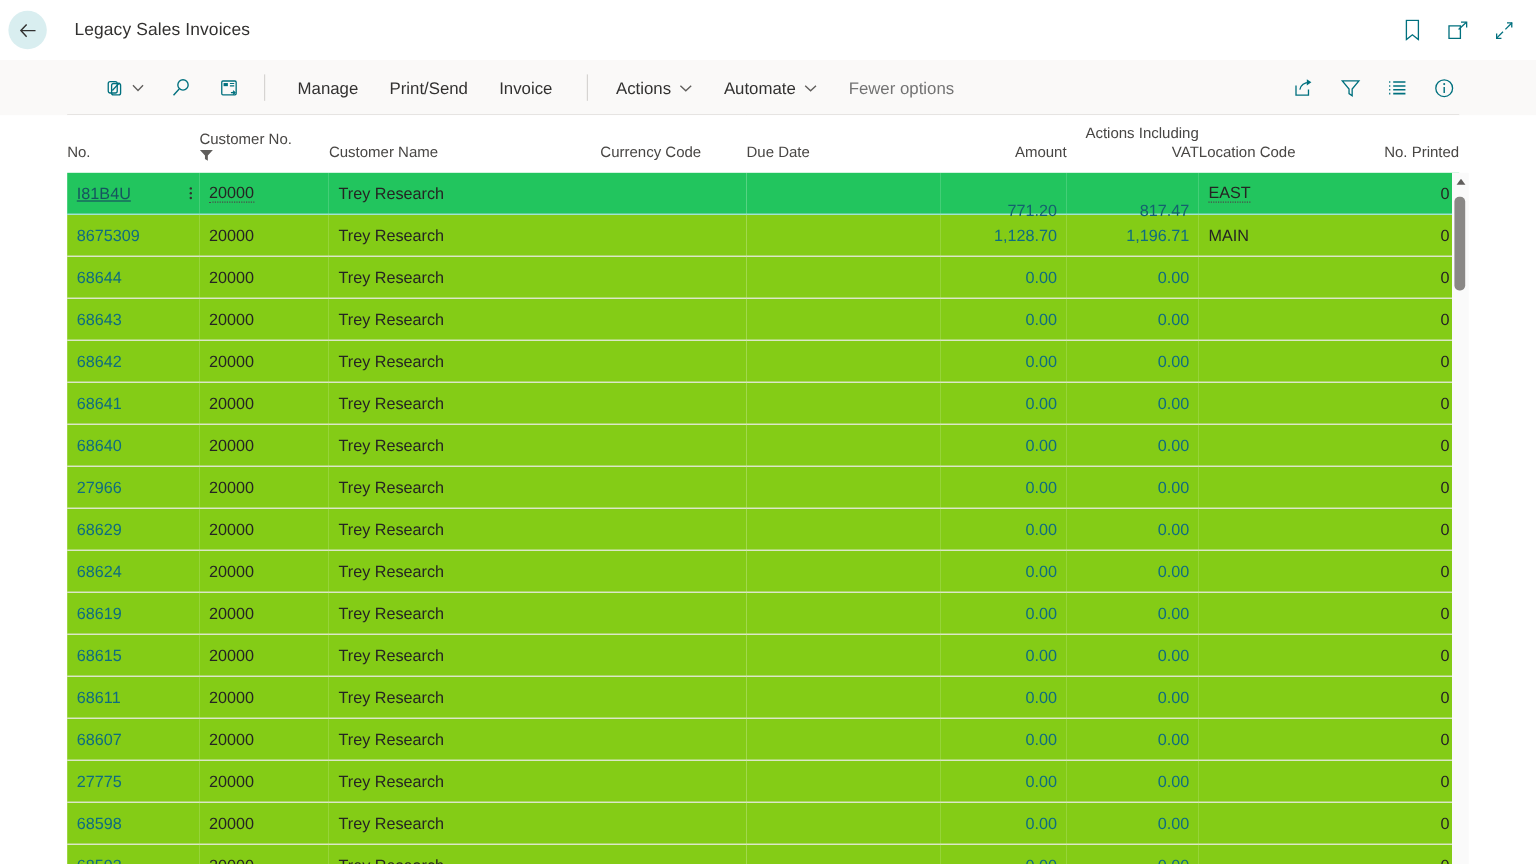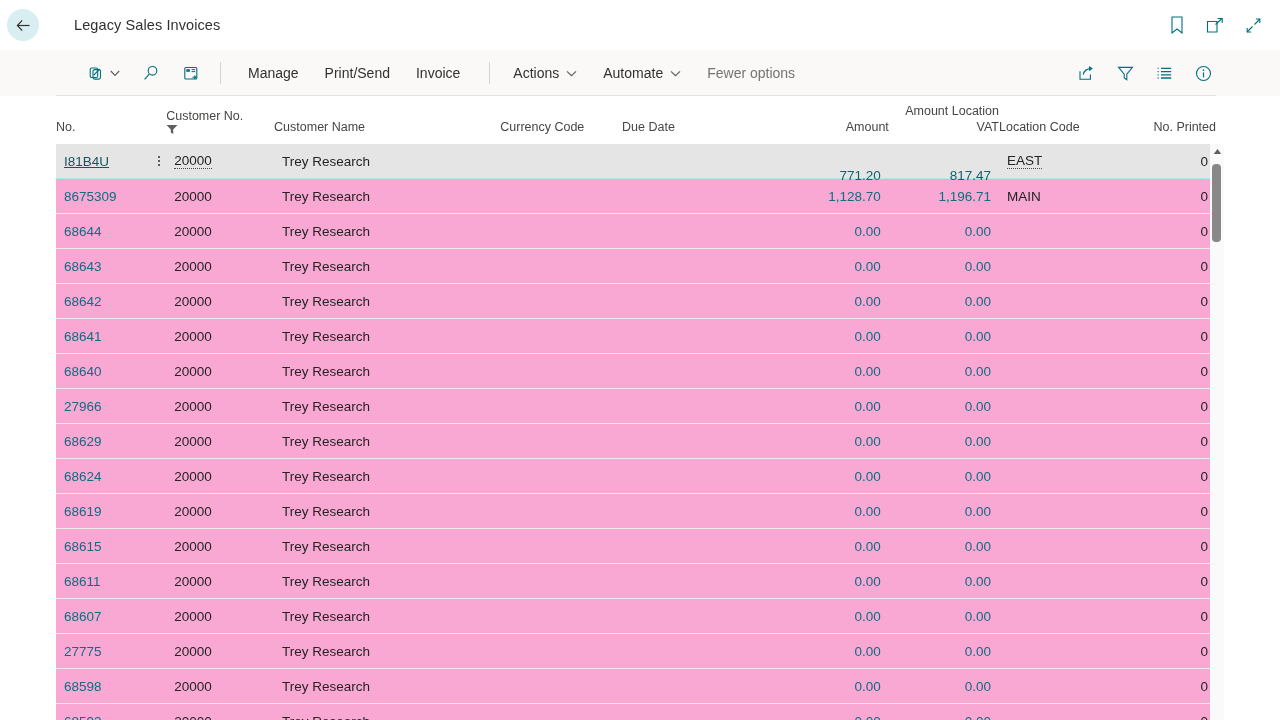--- a/index.html
+++ b/index.html
@@ -32,21 +32,21 @@
     border-radius: 50%;
     background: #d9eef0;
     display: flex;
     align-items: center;
     justify-content: center;
     cursor: pointer;
     flex: 0 0 auto;
   }
   .back-button svg { display:block; }
   .page-title {
-    margin-left: 35px;
+    margin-left: 23px;
     font-size: 14.5px;
     color: #323130;
     letter-spacing: .1px;
     white-space: nowrap;
   }
   .titlebar-right {
     position: absolute;
     right: 16px;
     top: 0;
     height: 50px;
@@ -161,22 +161,22 @@
   .filter-glyph { color: #605e5c; display:flex; }
 
   table.grid td {
     padding: 0;
     height: 34px;
     font-size: 13.5px;
     color: #252423;
     border-bottom: 1px solid #edebe9;
     vertical-align: middle;
   }
-  tr.row { background: #f9a8d4; }
-  tr.row.selected { background: #e5e5e5; }
+  tr.row { background: #84cc16; }
+  tr.row.selected { background: #22c55e; }
   tr.row.selected td { border-bottom: 1px solid #b3e7ec; }
   .cell {
     padding: 0 8px;
     display: flex;
     align-items: center;
     height: 34px;
     box-sizing: border-box;
   }
   .cell.right { justify-content: flex-end; }
   .link {
@@ -421,21 +421,21 @@
               <div class="th-wrap2">Due Date</div>
             </div>
           </th>
           <th>
             <div class="th-inner align-right">
               <div class="th-wrap2">Amount</div>
             </div>
           </th>
           <th>
             <div class="th-inner align-right">
-              <div class="th-wrap2">Amount Location</div>
+              <div class="th-wrap2">Actions Including</div>
               <div class="th-wrap2">VAT</div>
             </div>
           </th>
           <th>
             <div class="th-inner align-left">
               <div class="th-wrap2">Location Code</div>
             </div>
           </th>
           <th>
             <div class="th-inner align-right">

